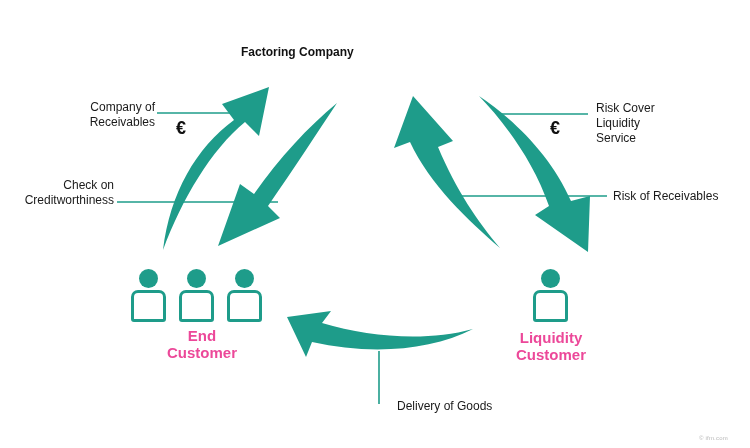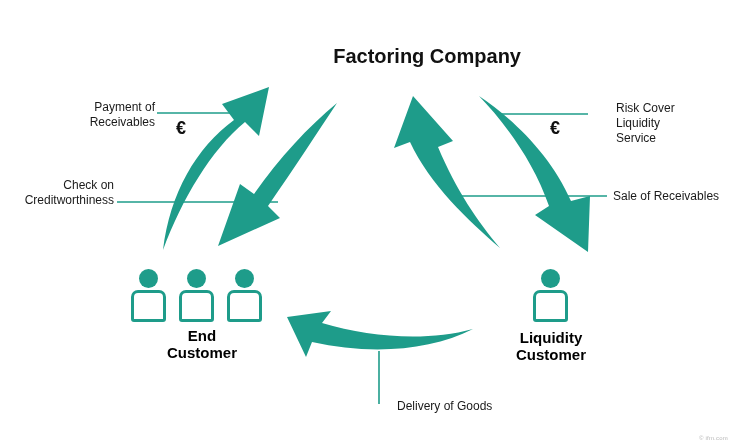--- a/index.html
+++ b/index.html
@@ -4,27 +4,27 @@
 <style>
   html,body{margin:0;padding:0;background:#fff;}
   .stage{
     position:relative;width:750px;height:448px;background:#ffffff;overflow:hidden;
     font-family:"Liberation Sans",sans-serif;color:#1a1a1a;
   }
   .svg-layer{position:absolute;left:0;top:0;width:750px;height:448px;}
   .lbl{position:absolute;font-size:12px;line-height:15px;white-space:pre-line;}
   .lbl.right{text-align:right;}
   .title{
-    position:absolute;left:241px;top:45px;width:280px;text-align:right;
-    font-size:20px;font-weight:bold;color:#111;
+    position:absolute;left:241px;top:45px;width:280px;text-align:left;
+    font-size:12px;font-weight:bold;color:#111;
   }
   .euro{position:absolute;font-size:18px;font-weight:bold;color:#111;}
   .entity-label{
     position:absolute;text-align:center;font-size:15px;line-height:17px;
-    font-weight:bold;color:#000000;white-space:pre-line;
+    font-weight:bold;color:#ec4899;white-space:pre-line;
   }
   .person{position:absolute;width:35px;}
   .p-head{width:19px;height:19px;border-radius:50%;background:#1E9C8A;margin:0 auto;}
   .p-body{
     height:26px;margin-top:2px;border:3px solid #1E9C8A;
     border-radius:7px 7px 3px 3px;background:#fff;
   }
   .watermark{
     position:absolute;left:699px;top:435px;font-size:6px;line-height:6px;
     color:#b9b9b9;letter-spacing:0.2px;
@@ -49,31 +49,31 @@
       <path d="M163,250 C170,193 196,148 234,120 L222,104 L269,87 L259,136 L245,122 C211,150 182,199 163,250 Z"></path>
       <path d="M337,103 C308,127 280,157 254,194 L240,184 L218,246 L280,218 L268,206 C295,167 317,133 337,103 Z"></path>
       <path d="M500,248 C468,220 430,185 410,142 L394,148 L413,96 L453,141 L438,147 C456,190 478,222 500,248 Z"></path>
       <path d="M479,96 C504,122 533,160 549,206 L535,215 L588,252 L590,196 L571,201 C551,155 512,118 479,96 Z"></path>
       <path d="M473,329 C430,351 370,355 312,342 L306,357 L287,317 L331,311 L322,323 C370,337 425,342 473,329 Z"></path>
     </g>
   </svg>
 
   <div class="title">Factoring Company</div>
 
-  <div class="lbl right" style="left:30px;top:100px;width:125px;">Payment of
+  <div class="lbl right" style="left:30px;top:100px;width:125px;">Company of
 Receivables</div>
   <div class="euro" style="left:176px;top:118px;">€</div>
   <div class="lbl right" style="left:0px;top:178px;width:114px;">Check on
 Creditworthiness</div>
 
-  <div class="lbl" style="left:596px;top:101px;width:120px;margin-left:20px;">Risk Cover
+  <div class="lbl" style="left:596px;top:101px;width:120px;">Risk Cover
 Liquidity
 Service</div>
   <div class="euro" style="left:550px;top:118px;">€</div>
-  <div class="lbl" style="left:613px;top:189px;width:135px;">Sale of Receivables</div>
+  <div class="lbl" style="left:613px;top:189px;width:135px;">Risk of Receivables</div>
 
   <div class="lbl" style="left:397px;top:399px;width:130px;">Delivery of Goods</div>
 
   <div class="person" style="left:131px;top:269px;">
     <div class="p-head"></div>
     <div class="p-body"></div>
   </div>
   <div class="person" style="left:179px;top:269px;">
     <div class="p-head"></div>
     <div class="p-body"></div>

